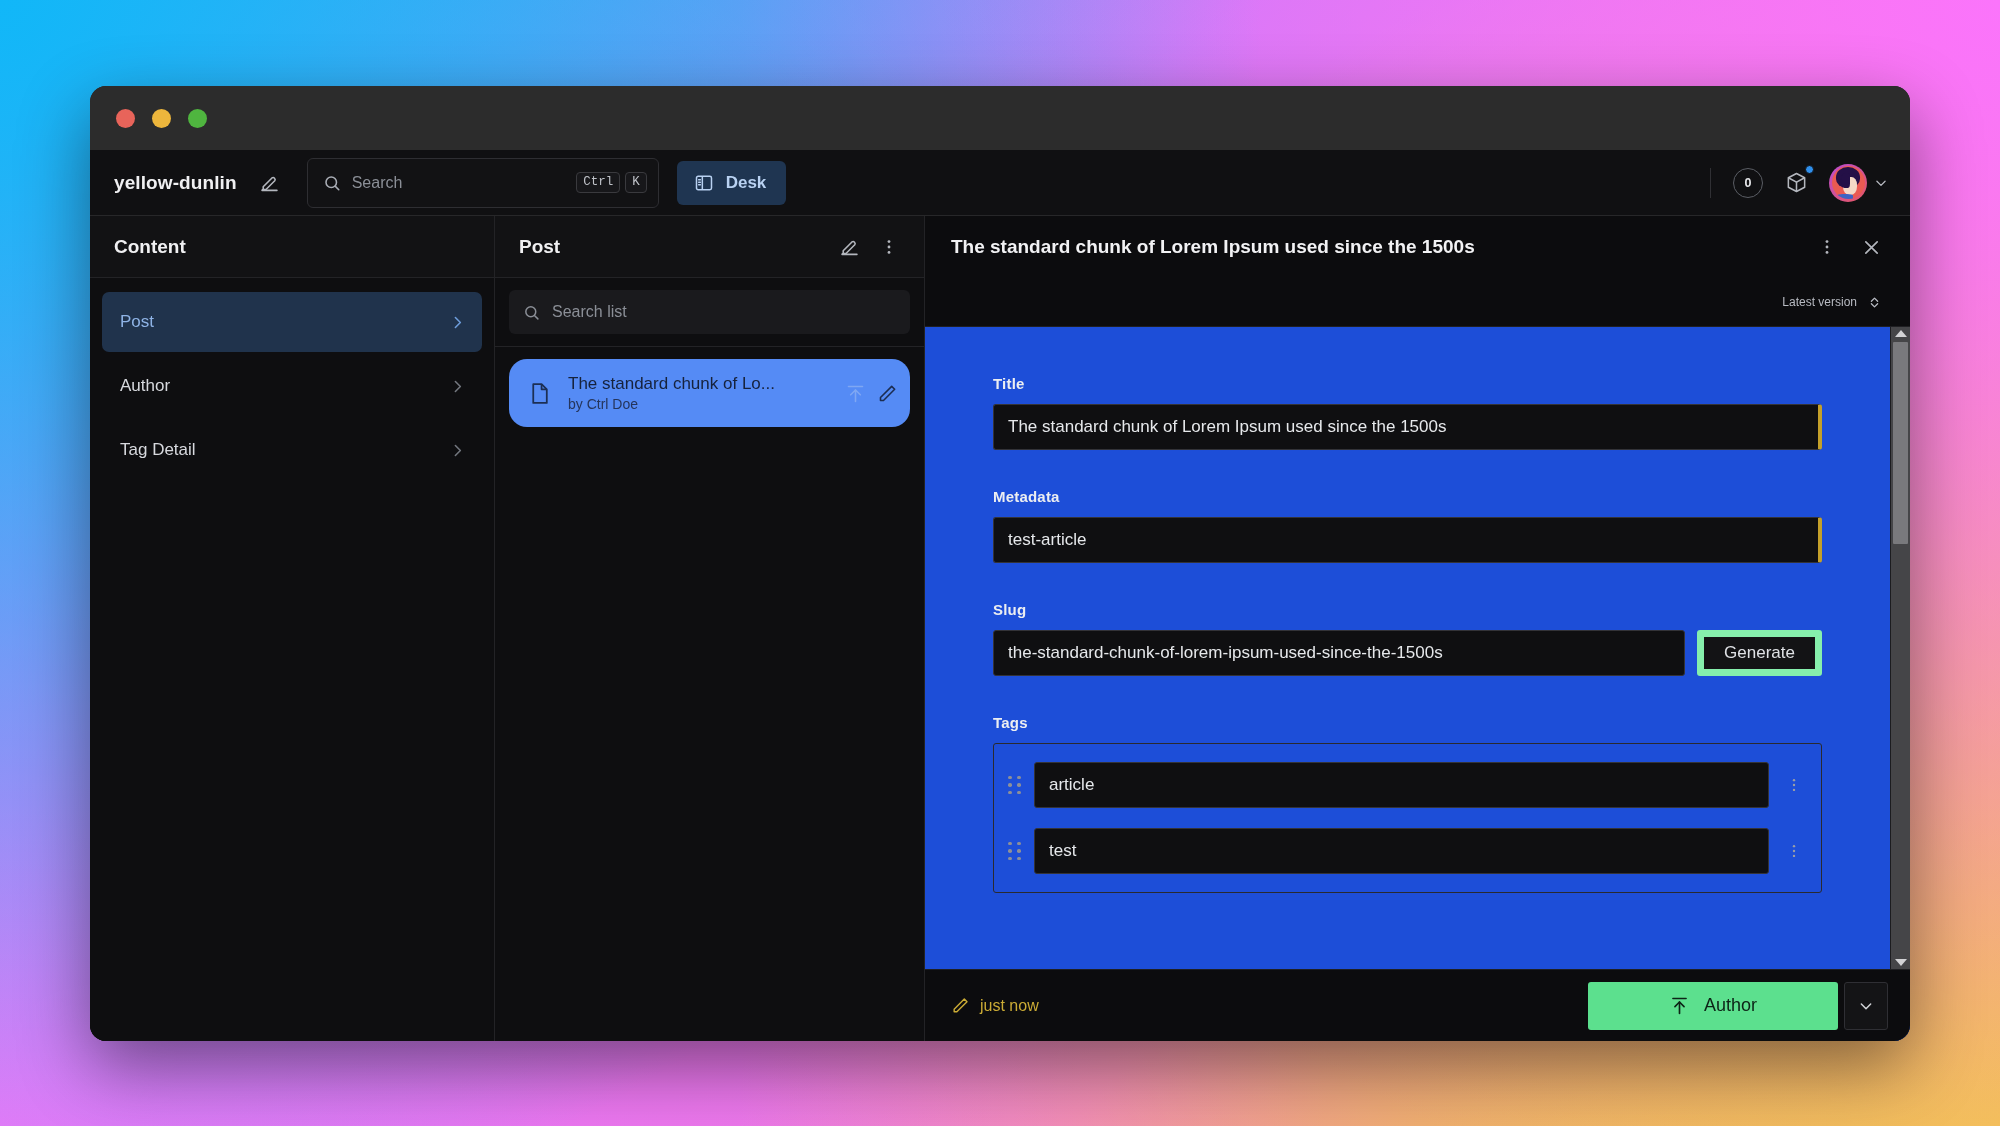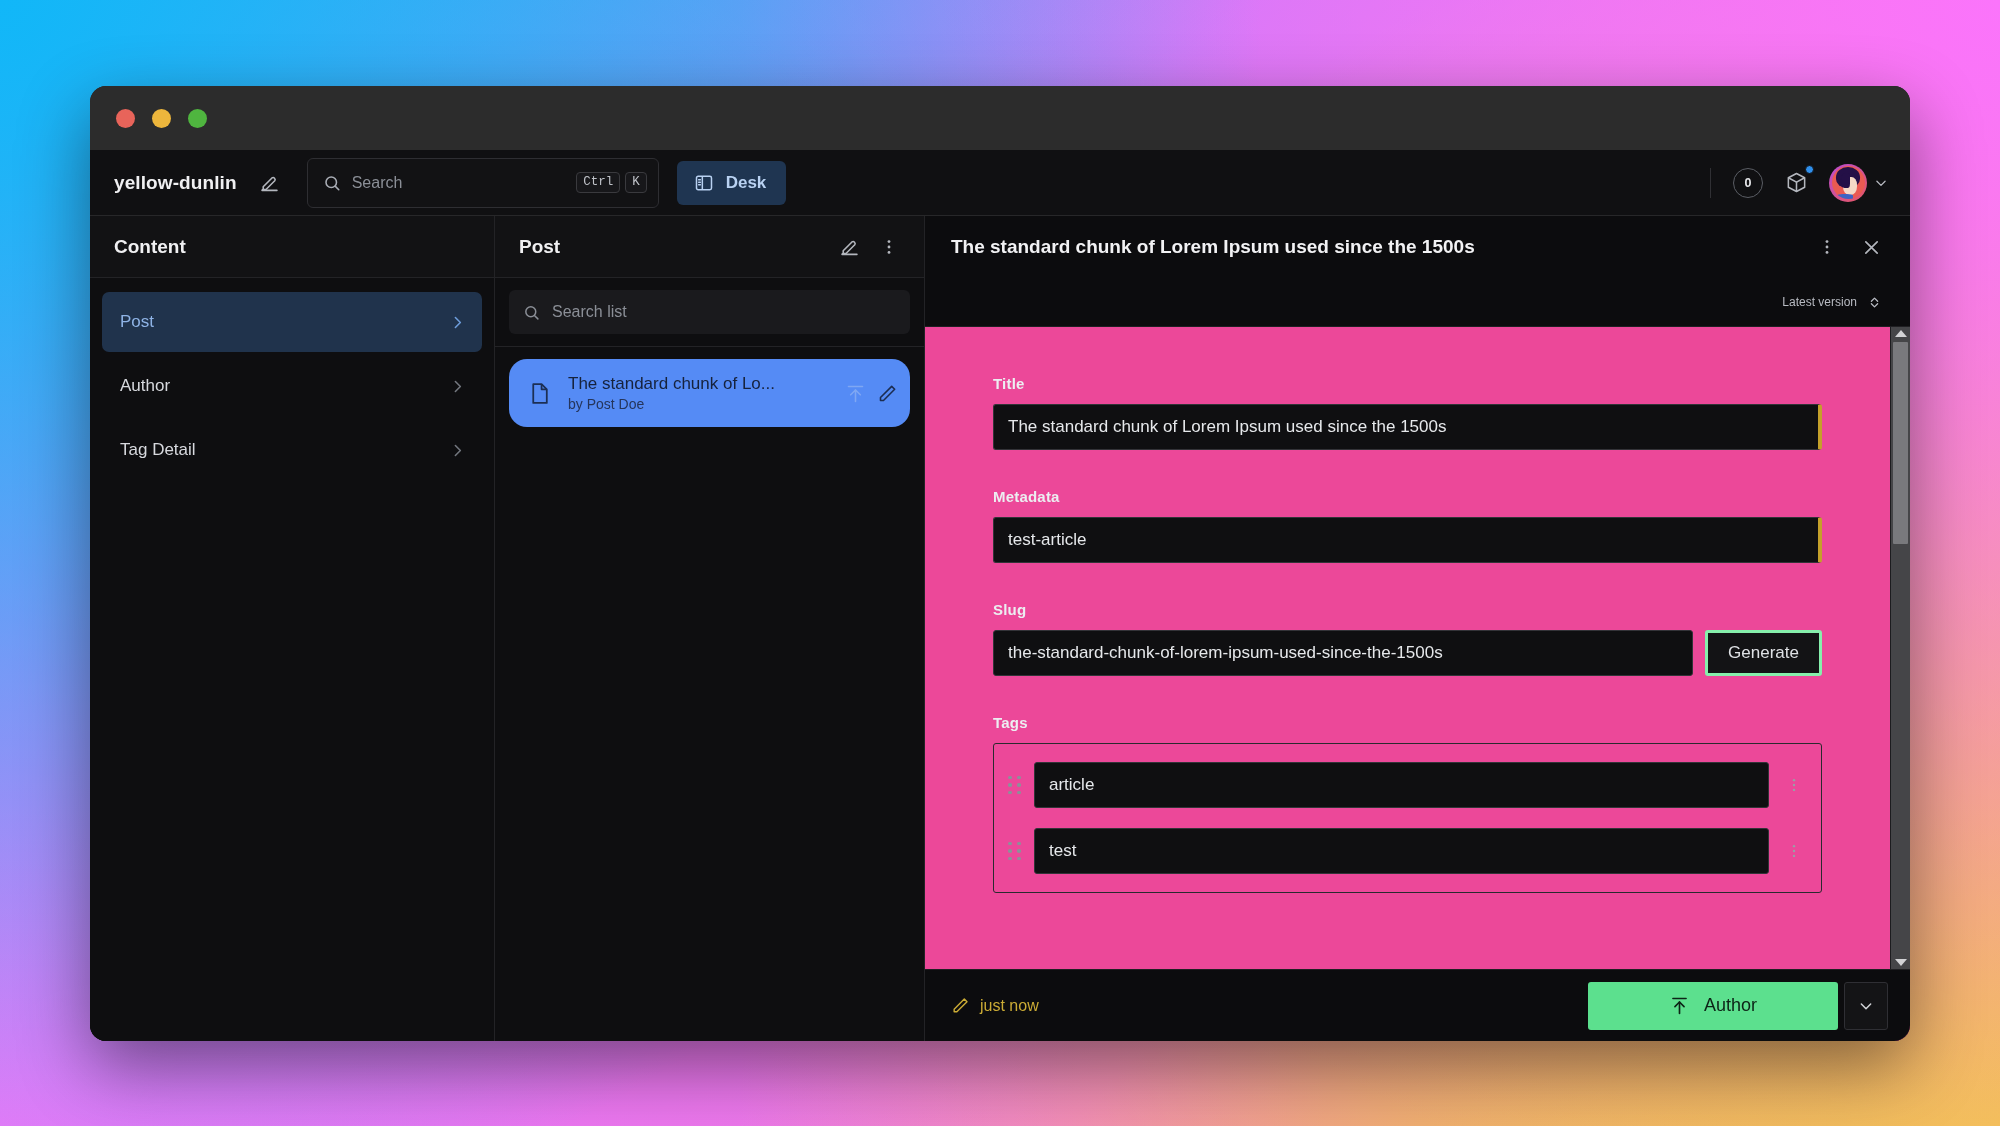--- a/index.html
+++ b/index.html
@@ -190,21 +190,21 @@
   .post-item .t1 {
     color: #16223c; font-size: 17px; line-height: 1.2;
     white-space: nowrap; overflow: hidden; text-overflow: ellipsis;
   }
   .post-item .t2 { color: #25355c; font-size: 14px; margin-top: 2px; }
   .post-item .act { display: flex; align-items: center; gap: 11px; }
   .post-item .act .up { color: #7fa7f3; display: flex; }
   .post-item .act .pen { color: #1b2c50; display: flex; }
 
   
-  .col-doc { flex: 1; background: #ec4899; display: flex; flex-direction: column; min-width: 0; }
+  .col-doc { flex: 1; background: #1d4ed8; display: flex; flex-direction: column; min-width: 0; }
   .doc-head {
     flex: none; background: #0c0c0e;
     border-bottom: 1px solid #1f1f22;
     padding: 0 22px 0 26px;
   }
   .doc-head-row1 { height: 62px; display: flex; align-items: center; gap: 10px; }
   .doc-title { font-size: 19px; font-weight: bold; color: #f2f2f4; flex: 1; }
   .doc-head-row2 {
     height: 48px; display: flex; align-items: center; justify-content: flex-end;
     gap: 10px; padding-right: 6px;
@@ -224,21 +224,21 @@
     border: 1px solid #333338; border-radius: 3px;
     display: flex; align-items: center; padding: 0 14px;
     color: #e6e8eb; font-size: 17px;
     position: relative; cursor: text;
   }
   .input.dirty { border-right: 4px solid #c4a02a; }
   .row-inline { display: flex; gap: 12px; }
   .row-inline .input { flex: 1; }
   .gen-btn {
     height: 46px; padding: 0 20px;
-    background: #131315; border: 3px solid #86efac; border-radius: 3px;
+    background: #131315; border: 7px solid #86efac; border-radius: 3px;
     color: #dfe1e5; font-size: 17px;
     display: flex; align-items: center; cursor: pointer;
   }
 
   .tags-box {
     border: 1px solid #2a2a2e; border-radius: 3px;
     padding: 18px 14px; display: flex; flex-direction: column; gap: 20px;
   }
   .tag-row { display: flex; align-items: center; gap: 12px; }
   .drag-dots {
@@ -438,21 +438,21 @@
         <div class="post-items">
           <div class="post-item">
             <span class="doc-ico">
               <svg width="25" height="25" viewBox="0 0 24 24" fill="none" stroke="currentColor" stroke-width="1.7" stroke-linejoin="round">
                 <path d="M6 3h8l5 5v13H6z"></path>
                   <path d="M14 3v5h5"></path>
               </svg>
             </span>
             <span class="texts">
               <span class="t1" style="display:block">The standard chunk of Lo...</span>
-              <span class="t2" style="display:block">by Post Doe</span>
+              <span class="t2" style="display:block">by Ctrl Doe</span>
             </span>
             <span class="act">
               <span class="up">
                 <svg width="21" height="21" viewBox="0 0 24 24" fill="none" stroke="currentColor" stroke-width="1.8" stroke-linecap="round" stroke-linejoin="round">
                   <path d="M4 4h16"></path>
                     <path d="M12 21V8"></path>
                     <path d="m6.5 13.5 5.5-5.5 5.5 5.5"></path>
                 </svg>
               </span>
               <span class="pen">

